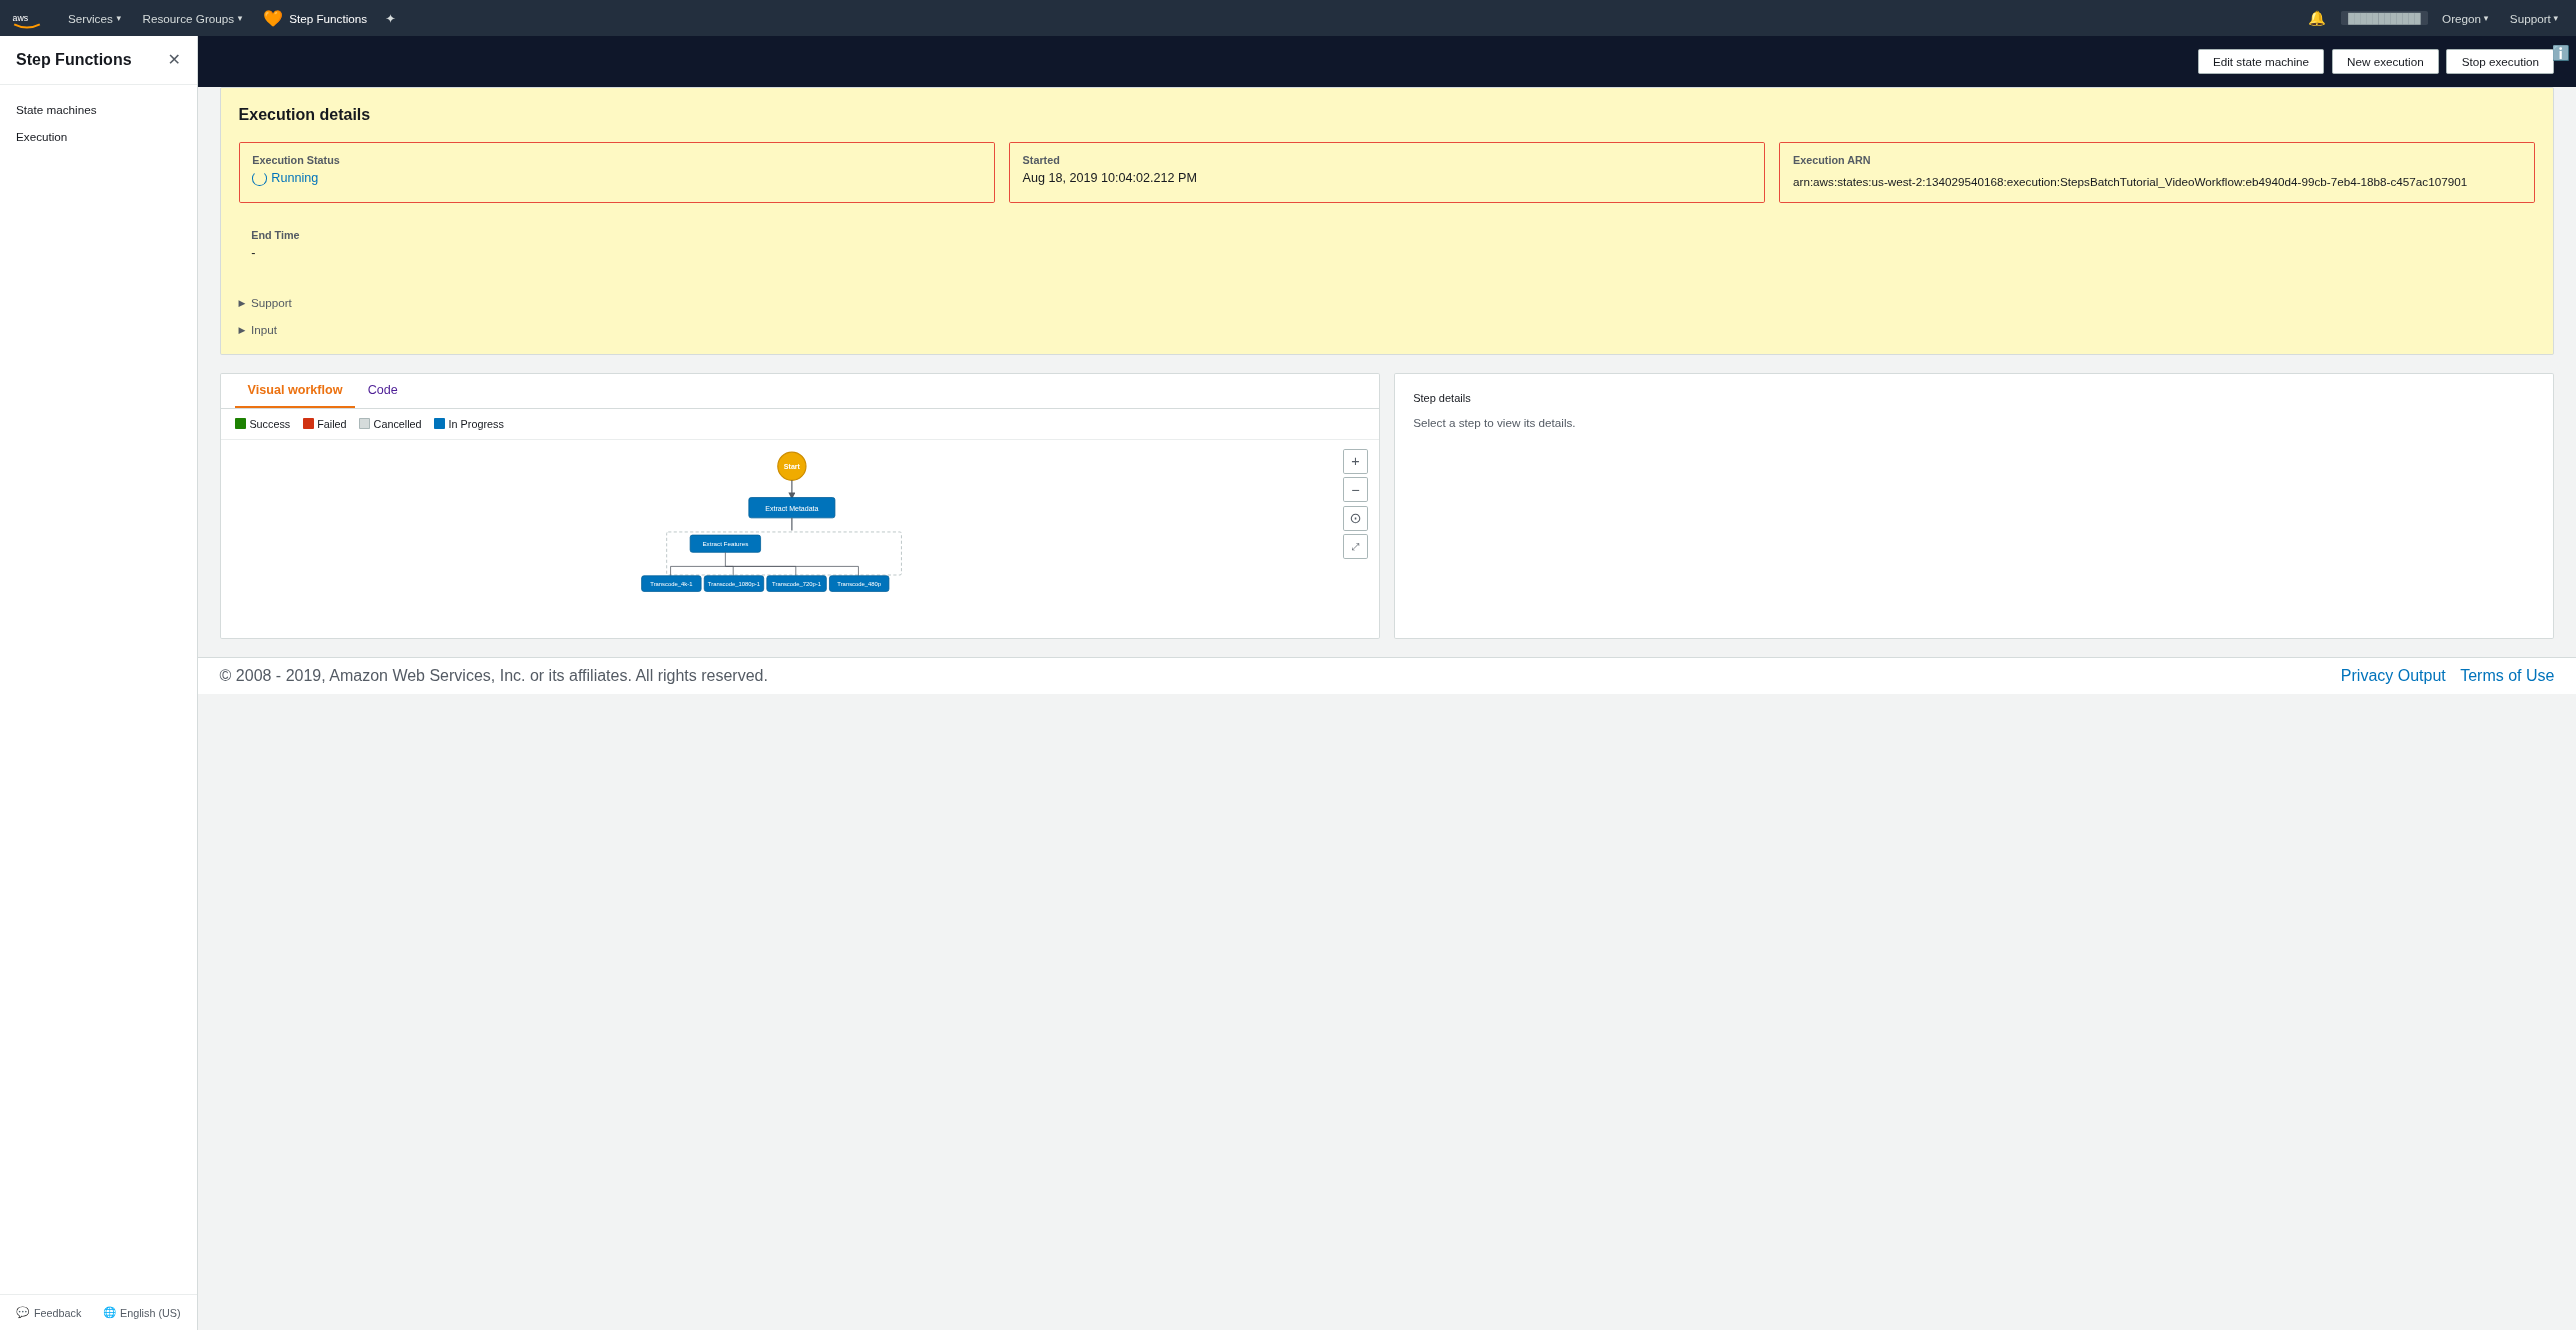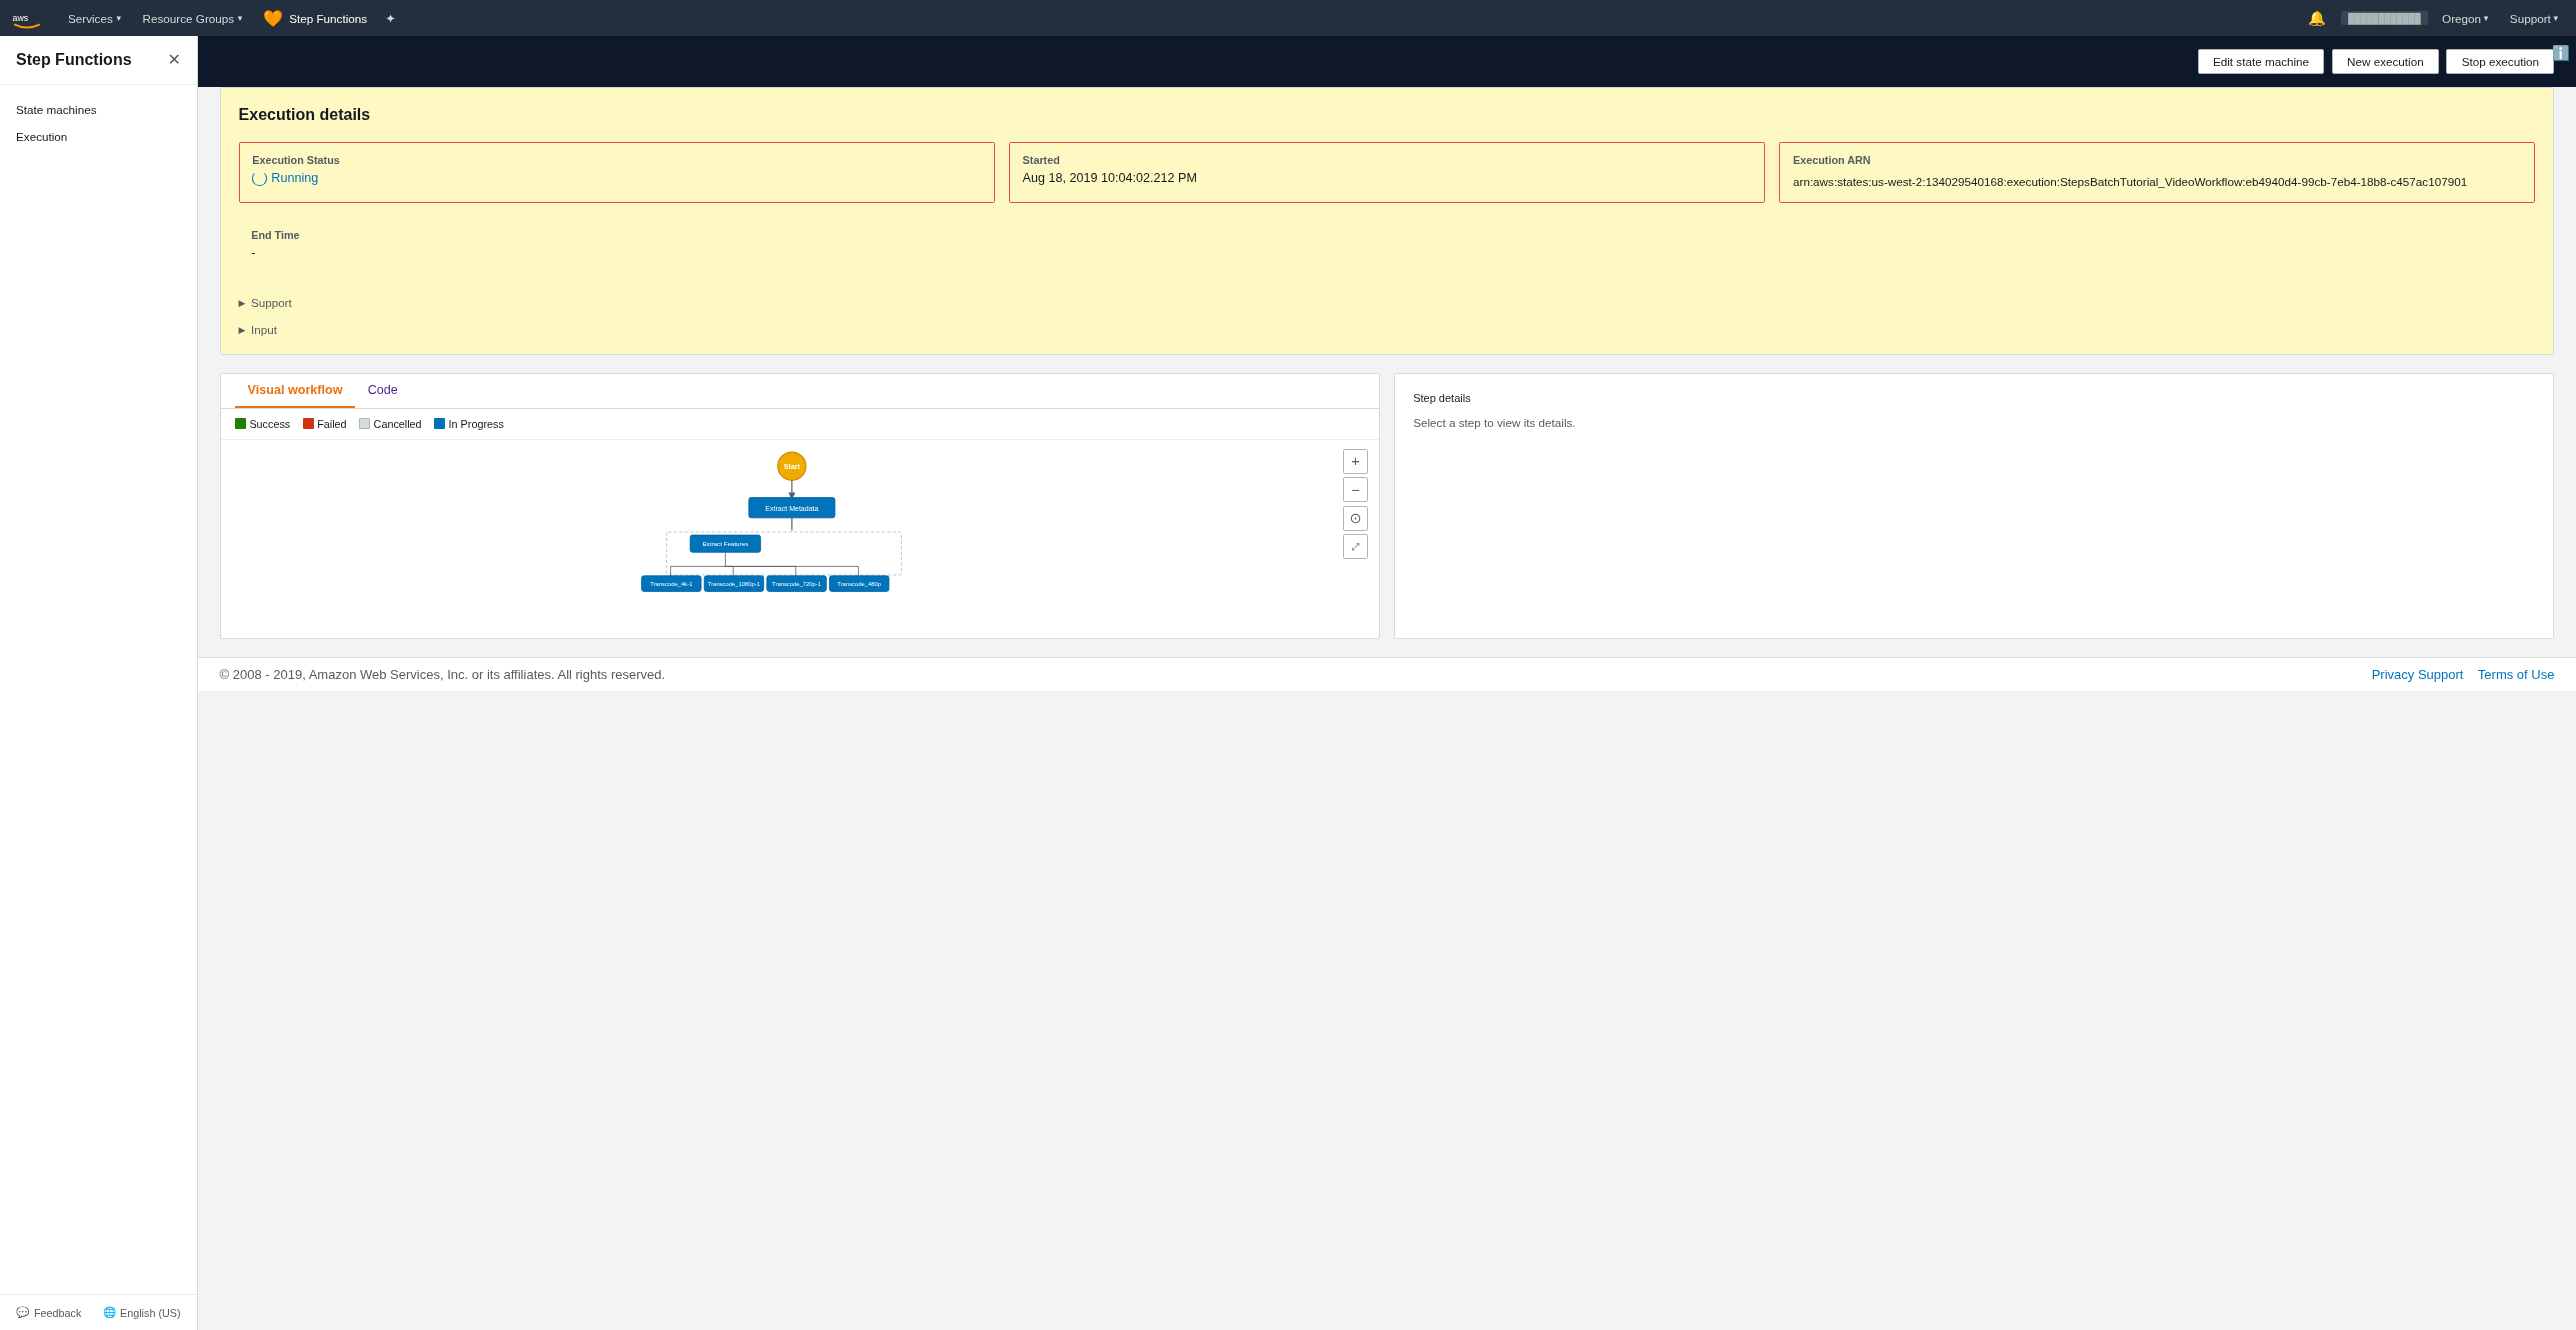--- a/index.html
+++ b/index.html
@@ -237,21 +237,21 @@
       color: #545b64;
       font-size: 14.4px;
       cursor: pointer;
     }
 
     
     .footer {
       background: #fff;
       border-top: 0.9px solid #d5dbdb;
       padding: 9px 21.6px;
-      font-size: 13px;
+      font-size: 16px;
       color: #545b64;
       display: flex;
       align-items: center;
       justify-content: space-between;
     }
     .footer-left { display: flex; align-items: center; gap: 14.4px; }
     .footer-right { display: flex; align-items: center; gap: 14.4px; }
     .footer-link { color: #0073bb; cursor: pointer; text-decoration: none; }
 
     
@@ -457,21 +457,21 @@
         <h3 class="step-details-title">Step details</h3>
         <p class="step-details-hint">Select a step to view its details.</p>
       </div>
     </div>
 
     <div class="footer">
       <div class="footer-left">
         <span>© 2008 - 2019, Amazon Web Services, Inc. or its affiliates. All rights reserved.</span>
       </div>
       <div class="footer-right">
-        <a class="footer-link">Privacy Support</a>
+        <a class="footer-link">Privacy Output</a>
         <a class="footer-link">Terms of Use</a>
       </div>
     </div>
 
   </main>
 </div>
 
 <div class="info-icon-right">ℹ️</div>
 
 

